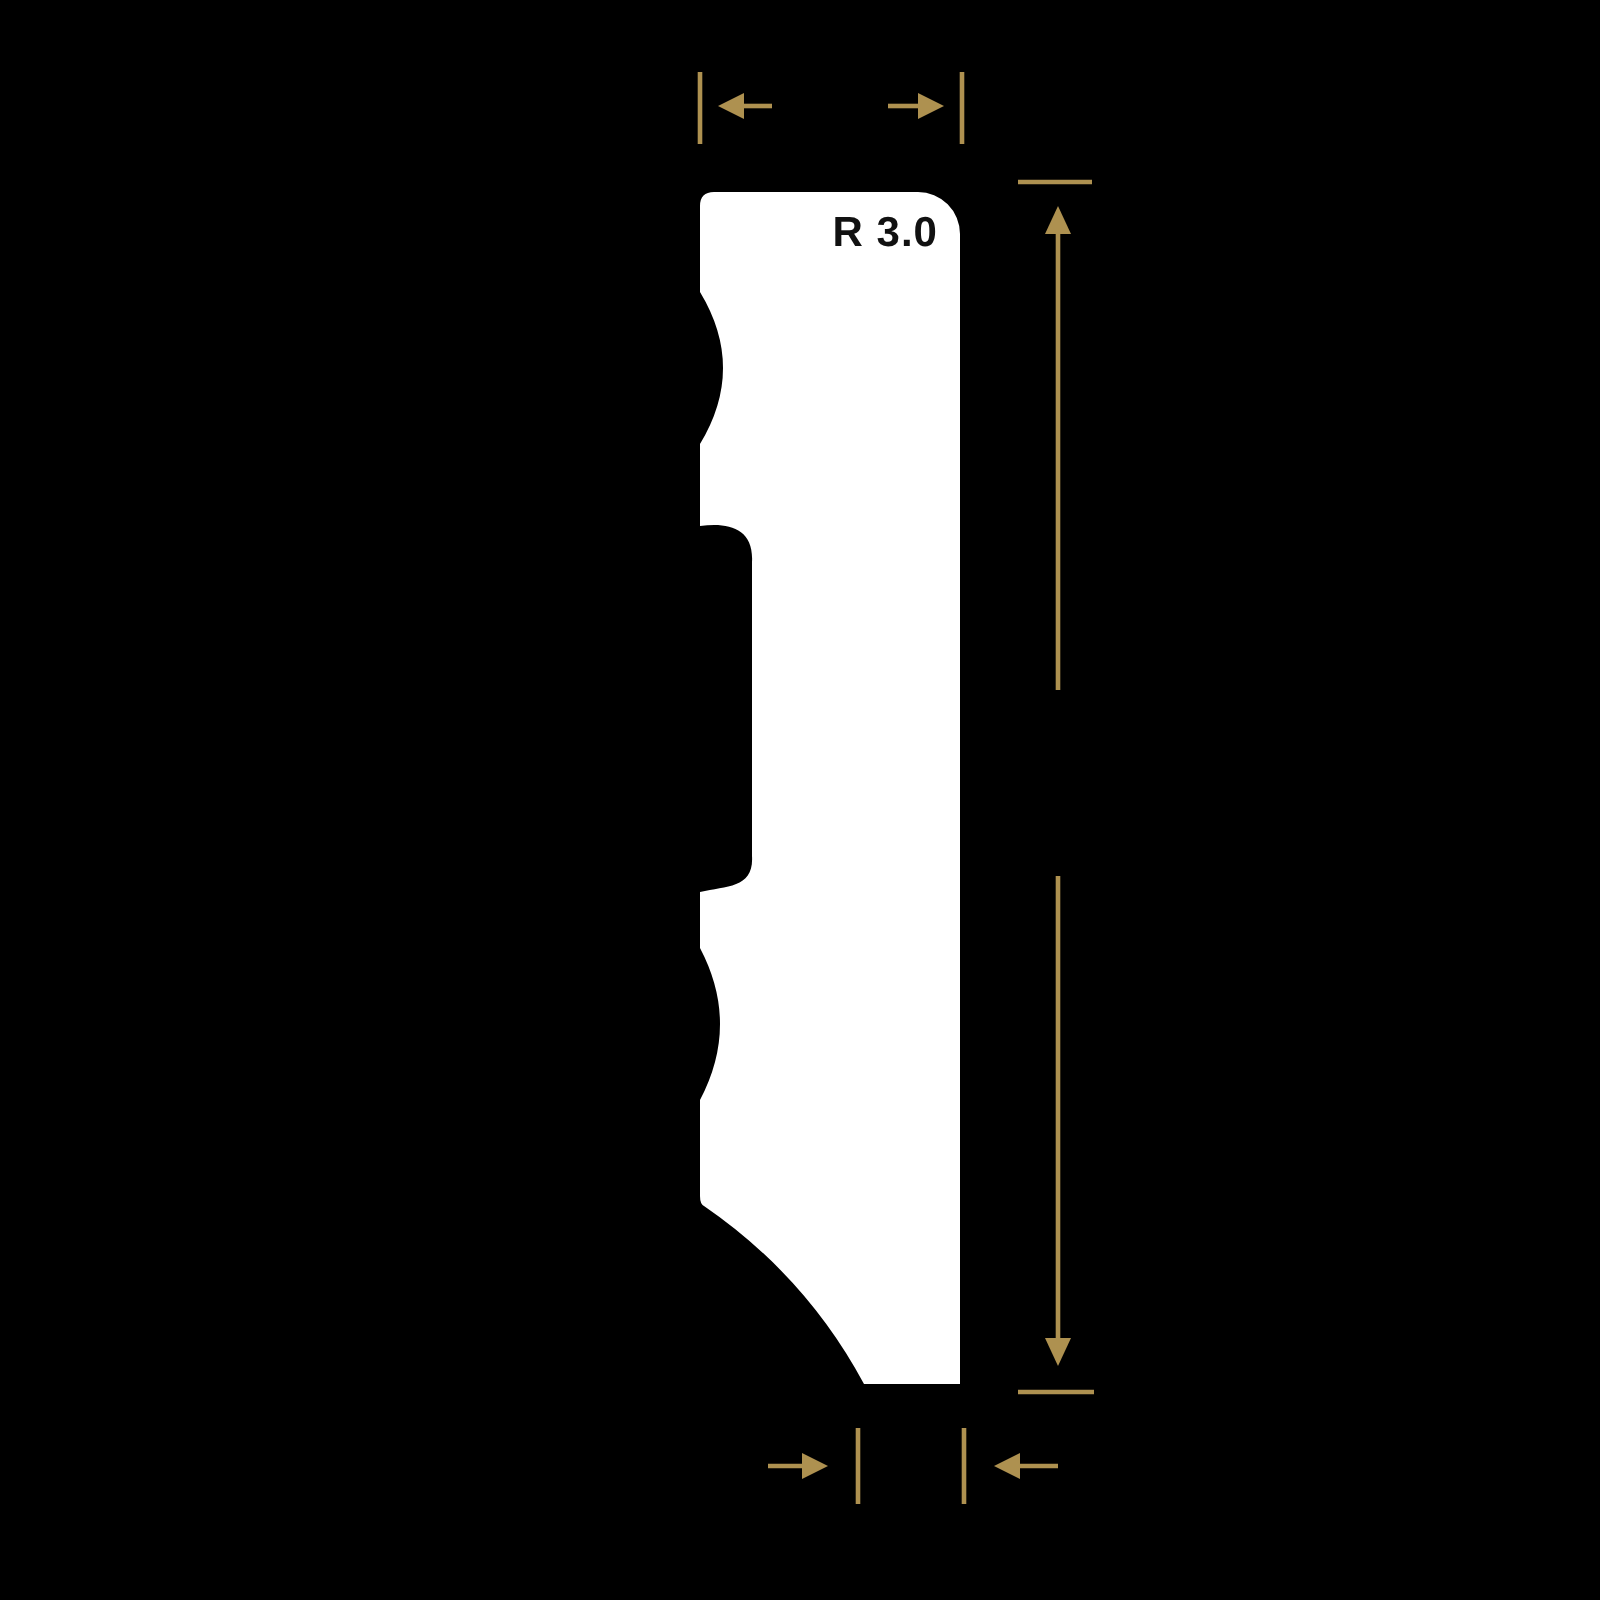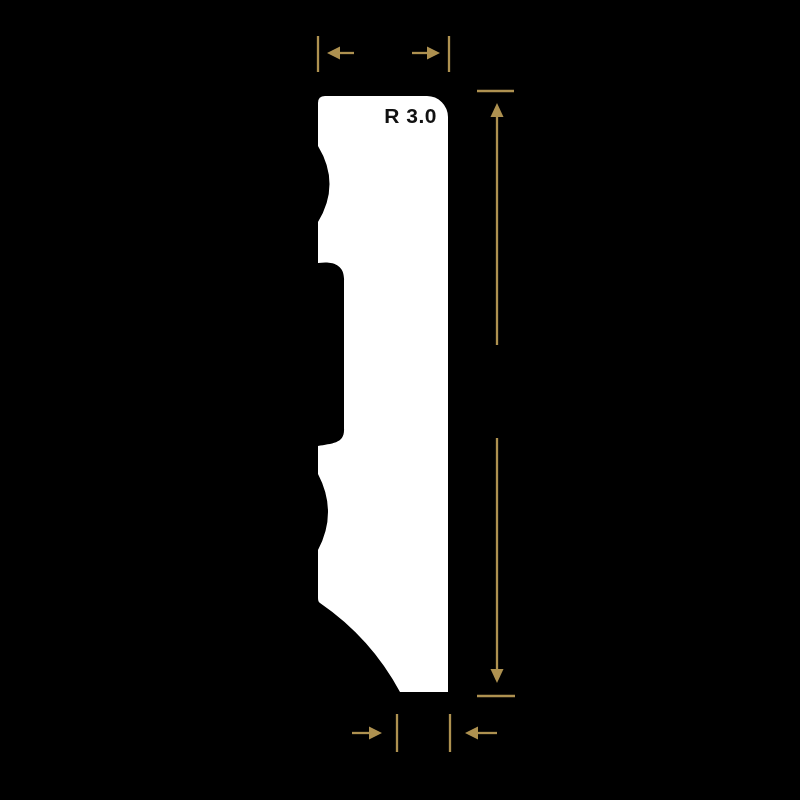--- a/index.html
+++ b/index.html
@@ -15,20 +15,21 @@
     height: 800px;
     background: var(--background);
     overflow: hidden;
     font-family: "Liberation Sans", sans-serif;
   }
   .canvas-wrap {
     position: relative;
     width: 668px;
     height: 800px;
     background: var(--background);
+    margin-left: 32px;
   }
   svg { display: block; }
   .profile-shape {
     fill: var(--profile-fill);
     stroke: none;
   }
   .dim-line {
     stroke: var(--dimension-accent);
     stroke-width: 2.3;
     fill: none;

